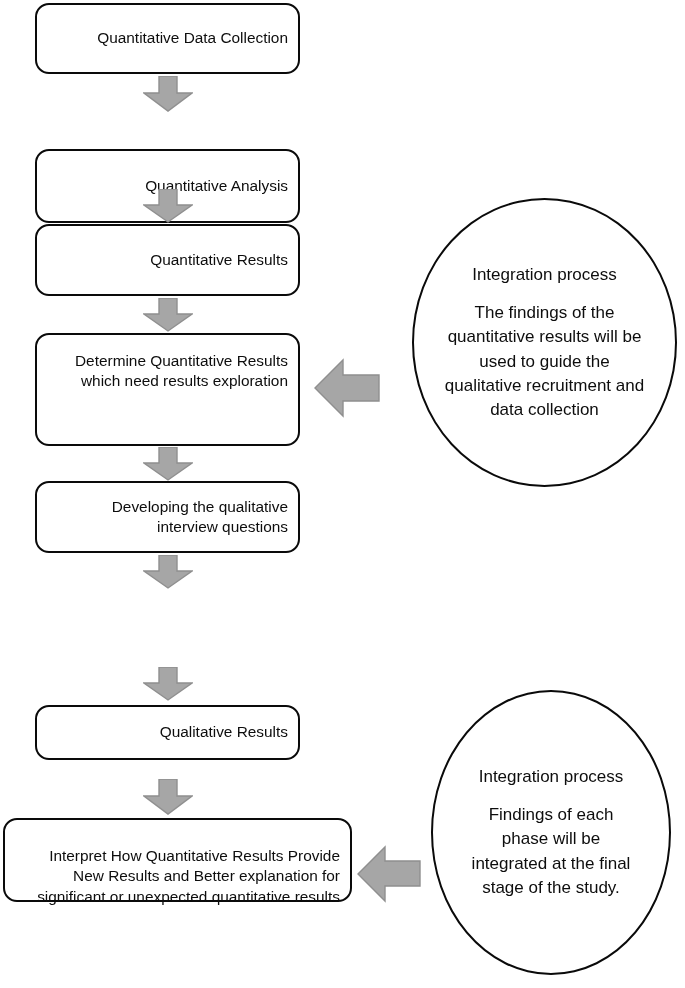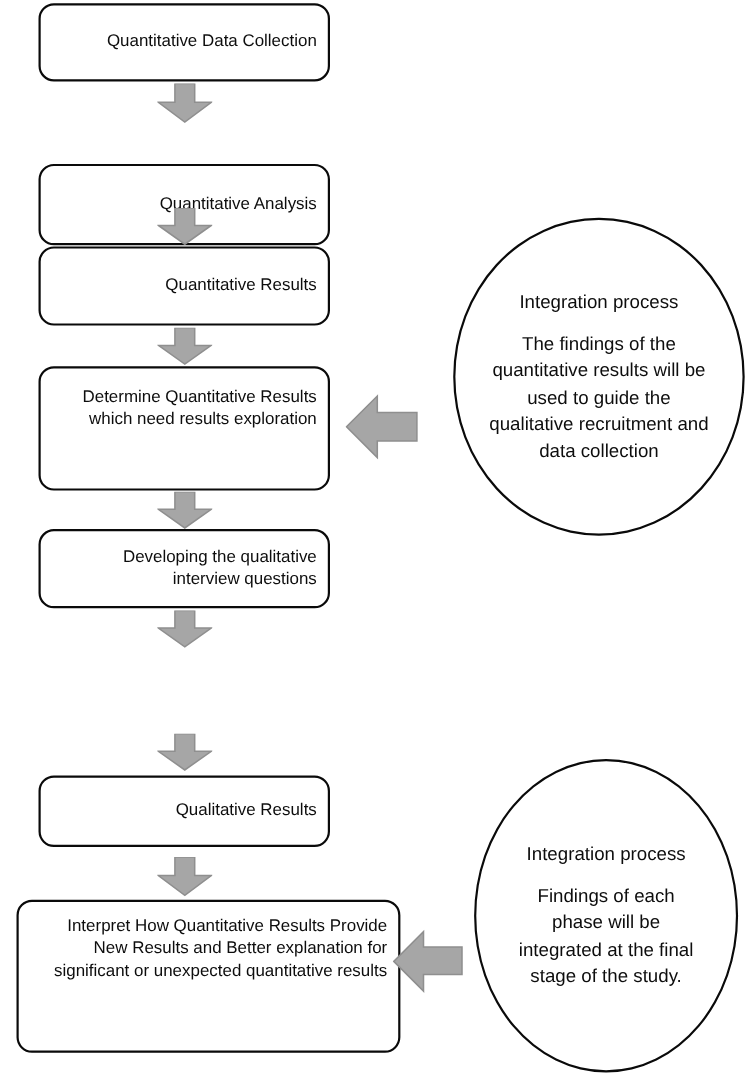--- a/index.html
+++ b/index.html
@@ -142,31 +142,31 @@
     </svg>
   </div>
 
 
   <div class="arrow-down" style="left:143px; top:667px; width:50px; height:34px;">
     <svg width="50" height="34" viewBox="0 0 50 34">
       <polygon points="16,0 34,0 34,16 49,16 25,33 1,16 16,16" fill="#a6a6a6" stroke="#8f8f8f" stroke-width="1.4"></polygon>
     </svg>
   </div>
 
-  <div class="node-box" style="left:35px; top:705px; width:265px; height:65px;">
+  <div class="node-box" style="left:35px; top:705px; width:265px; height:55px;">
     <span class="label">Qualitative Results</span>
   </div>
 
   <div class="arrow-down" style="left:143px; top:779px; width:50px; height:36px;">
     <svg width="50" height="36" viewBox="0 0 50 36">
       <polygon points="16,0 34,0 34,17 49,17 25,35 1,17 16,17" fill="#a6a6a6" stroke="#8f8f8f" stroke-width="1.4"></polygon>
     </svg>
   </div>
 
-  <div class="node-box tight-text" style="left:3px; top:818px; width:349px; height:139px; padding-top:12px;margin-left:12px;">
+  <div class="node-box tight-text" style="left:3px; top:818px; width:349px; height:84px; padding-top:26px;">
     <span class="label">Interpret How Quantitative Results Provide New Results and Better explanation for significant or unexpected quantitative results</span>
   </div>
 
   <div class="arrow-left" style="left:357px; top:845px; width:64px; height:58px;">
     <svg width="64" height="58" viewBox="0 0 64 58">
       <polygon points="1,29 28,2 28,16 63,16 63,41 28,41 28,56" fill="#a6a6a6" stroke="#8f8f8f" stroke-width="1.4"></polygon>
     </svg>
   </div>
 
   <div class="ellipse" style="left:431px; top:690px; width:240px; height:285px;">

